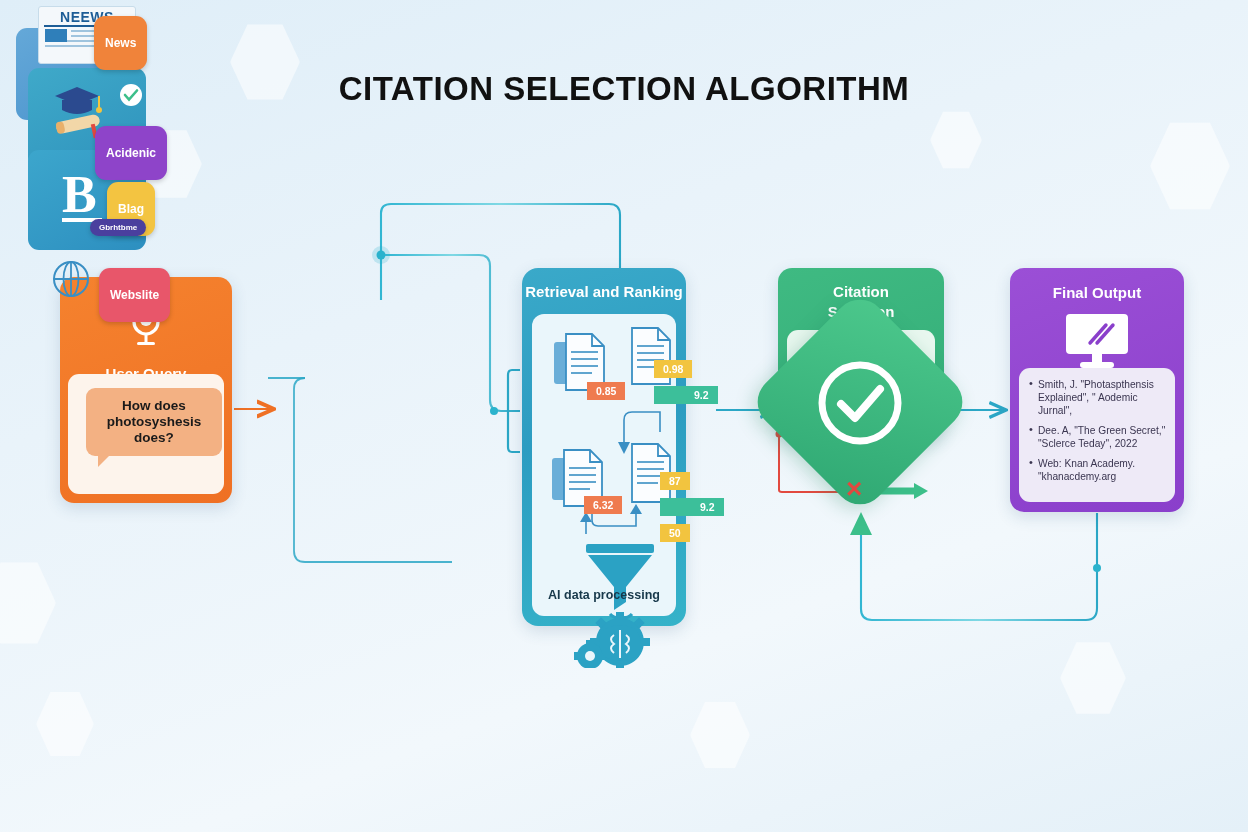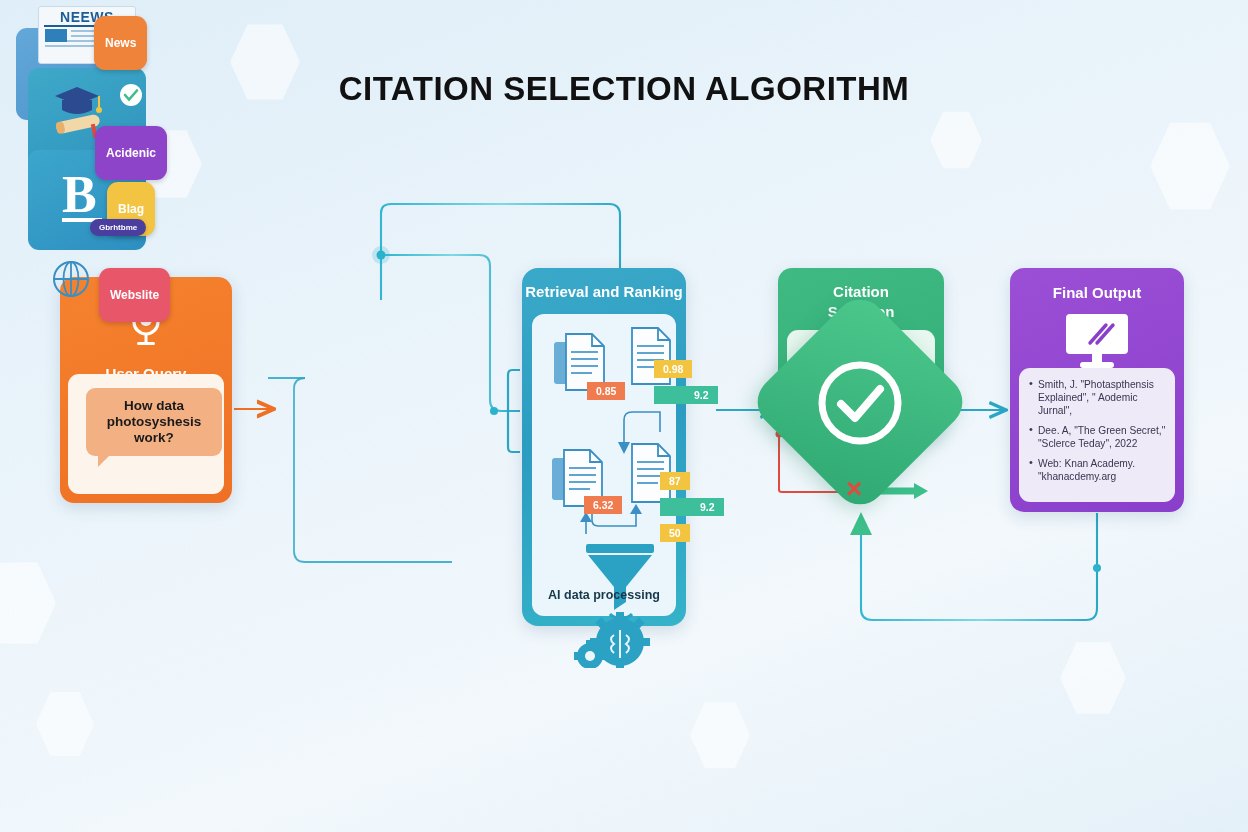--- a/index.html
+++ b/index.html
@@ -152,21 +152,21 @@
   <div class="mic">
     <svg width="40" height="52" viewBox="0 0 40 52">
       <rect x="14" y="3" width="12" height="24" rx="6" fill="#fff"></rect>
       <path d="M8,23 a12,12 0 0 0 24,0" fill="none" stroke="#fff" stroke-width="3.2"></path>
       <rect x="18.5" y="35" width="3" height="9" fill="#fff"></rect>
       <rect x="11" y="43" width="18" height="3" rx="1.5" fill="#fff"></rect>
     </svg>
   </div>
   <div class="hdr">User Query</div>
   <div class="bubbleBox">
-    <div class="bubble">How data photosyshesis work?</div>
+    <div class="bubble">How does photosyshesis does?</div>
   </div>
 </div>
 
 <div id="sources">
   <div class="card cA"></div>
   <div class="card cB">
     <svg width="70" height="62" viewBox="0 0 70 62" style="position:absolute;left:22px;top:12px;">
       <path d="M5,16 L27,7 L49,16 L27,25 Z" fill="#2b4a8f"></path>
       <path d="M12,20 L12,30 Q27,38 42,30 L42,20" fill="#2b4a8f"></path>
       <line x1="49" y1="16" x2="49" y2="28" stroke="#f2c43f" stroke-width="2"></line>

